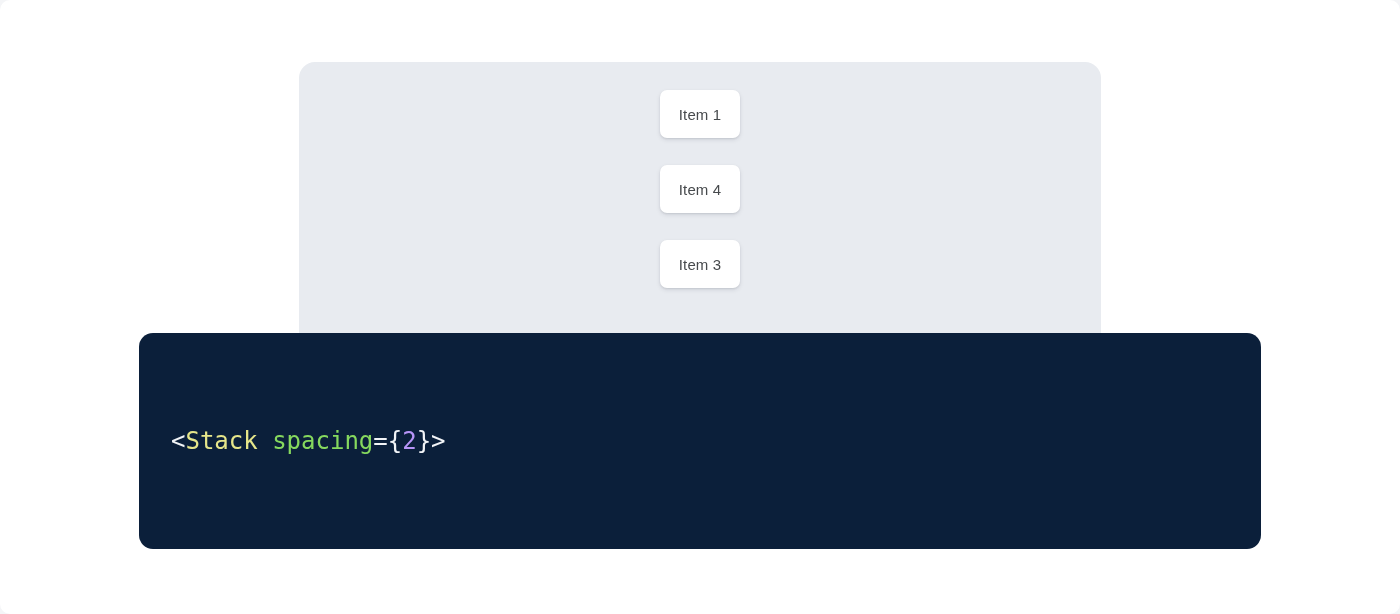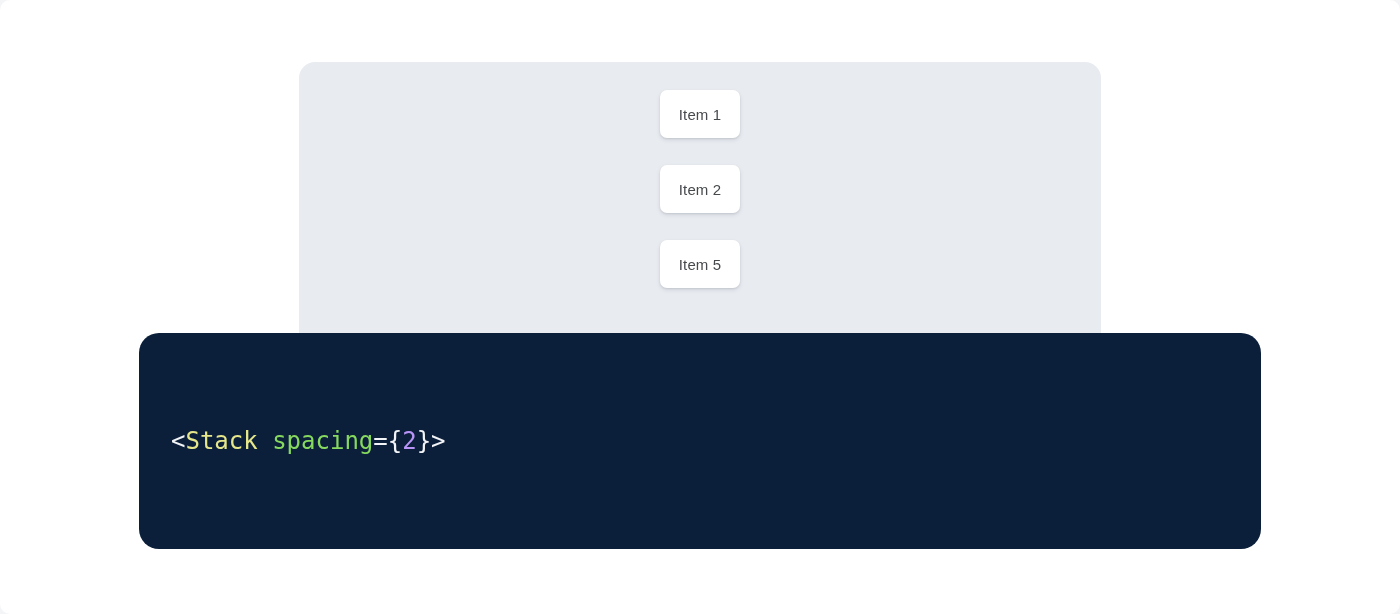--- a/index.html
+++ b/index.html
@@ -67,21 +67,21 @@
   }
 
   
   .code-block {
     position: absolute;
     left: 139px;
     top: 333px;
     width: 1122px;
     height: 216px;
     background: #0b1f3a;
-    border-radius: 20px;
+    border-radius: 14px;
     box-sizing: border-box;
     padding: 23px 32px;
     font-family: "DejaVu Sans Mono", "Liberation Mono", monospace;
     font-size: 24px;
     line-height: 34px;
     white-space: pre;
     color: #f2f4f7;
     overflow: hidden;
   }
 
@@ -96,22 +96,22 @@
   .tok-text  { color: #f2f4f7; }
 </style>
 <style>.tok-punct{color:#f2f4f7}.tok-tag{color:#e6e68a}.tok-attr{color:#86d95e}.tok-num{color:#b794f6}.tok-text{color:#f2f4f7}</style></head>
 <body style="background: rgb(244, 245, 247);">
 
 <div class="page-card" style="background: rgb(255, 255, 255);">
 
   <div class="preview-panel" style="background: rgb(232, 235, 240);">
     <div class="stack">
       <div class="stack-item">Item 1</div>
-      <div class="stack-item">Item 2</div>
-      <div class="stack-item">Item 5</div>
+      <div class="stack-item">Item 4</div>
+      <div class="stack-item">Item 3</div>
     </div>
   </div>
 
   <div class="code-block" style="background: rgb(11, 31, 58);">
     <div class="code-line"><span class="tok-punct">&lt;</span><span class="tok-tag">Stack</span><span class="tok-punct"> </span><span class="tok-attr">spacing</span><span class="tok-punct">={</span><span class="tok-num">2</span><span class="tok-punct">}&gt;</span></div>
     
     
     
   </div>
 

